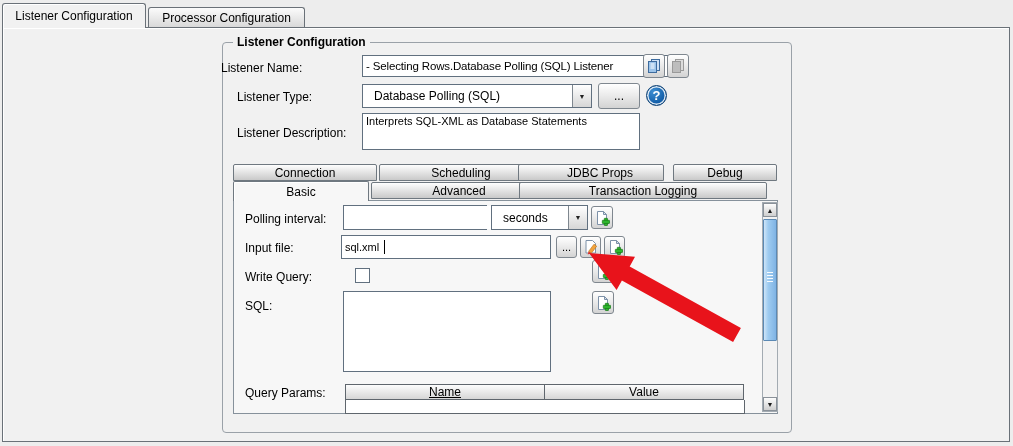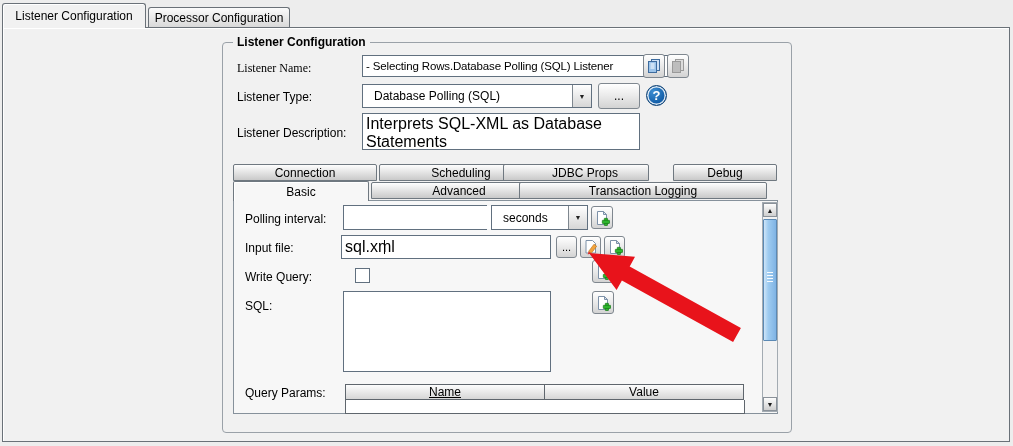--- a/index.html
+++ b/index.html
@@ -19,21 +19,21 @@
                 background:#f1f1f1; border:1px solid #6a7178; box-shadow:inset 1px 1px 0 #ffffff; z-index:2; }
 
   
   #groupbox { position:absolute; left:222px; top:42px; width:570px; height:391px;
               border:1px solid #9aa1a8; border-radius:4px; }
   #groupbox-title { position:absolute; left:10px; top:-8px; background:#f1f1f1; padding:0 4px;
                     font-weight:bold; white-space:nowrap; }
 
   .lbl { position:absolute; white-space:nowrap; line-height:14px; }
 
-  .tfield { position:absolute; background:#fff; border:1px solid #61707f; font-size:16px;
+  .tfield { position:absolute; background:#fff; border:1px solid #61707f; font-size:11px;
             font-family:"Liberation Sans",sans-serif; padding:1px 3px; color:#000; outline:none; }
 
   .btn { position:absolute; display:flex; align-items:center; justify-content:center;
          background:linear-gradient(180deg,#ffffff 0%,#ececec 45%,#d3d3d3 100%);
          border:1px solid #7f878f; border-radius:3px; cursor:default; font-size:12px; }
   .btn svg { display:block; }
 
   
   .combo { position:absolute; background:#fff; border:1px solid #61707f; display:flex; align-items:center; }
   .combo .combo-text { flex:1; padding:0 11px; white-space:nowrap; overflow:hidden; }
@@ -89,31 +89,31 @@
   .caret { position:absolute; width:1px; height:14px; background:#000; }
 </style>
 </head>
 <body>
 
 <div id="stage">
 
   <div class="outer-tab active" style="left:2px; top:3px; width:144px; height:25px;">
     <span>Listener Configuration</span>
   </div>
-  <div class="outer-tab inactive" style="left:148px; top:7px; width:142px; height:21px;">
+  <div class="outer-tab inactive" style="left:148px; top:7px; width:157px; height:21px;">
     <span>Processor Configuration</span>
   </div>
 
   <div id="main-panel"></div>
 
   <div id="groupbox" class="abs" style="z-index:3;">
     <span id="groupbox-title">Listener Configuration</span>
   </div>
 
-  <div class="lbl" style="left:237px; top:61px; z-index:3;font-family:Liberation Serif, serif;">Listener Name:</div>
+  <div class="lbl" style="left:221px; top:61px; z-index:3;">Listener Name:</div>
   <input class="tfield" style="left: 362px; top: 55px; width: 318px; height: 22px; font-size: 11.5px; letter-spacing: -0.15px; z-index: 3;" value="- Selecting Rows.Database Polling (SQL) Listener">
   <div class="btn" style="left:643px; top:54px; width:22px; height:24px; z-index:3;">
     <svg width="16" height="16" viewBox="0 0 16 16">
       <rect x="5.5" y="1.5" width="8" height="11" fill="#cfe2f6" stroke="#3d6b9e"></rect>
       <rect x="2.5" y="3.5" width="8" height="11" fill="#9cc4ea" stroke="#3d6b9e"></rect>
       <path d="M4.5 6h4 M4.5 8h4 M4.5 10h4" stroke="#ffffff" stroke-width="1"></path>
     </svg>
   </div>
   <div class="btn" style="left:667px; top:54px; width:22px; height:24px; z-index:3;">
     <svg width="16" height="16" viewBox="0 0 16 16">
@@ -136,21 +136,21 @@
 
   <div class="lbl" style="left:237px; top:126px; z-index:3;">Listener Description:</div>
   <div class="tfield" style="left:362px; top:113px; width:278px; height:37px; z-index:3;">Interprets SQL-XML as Database Statements</div>
 
   <div class="itab inactive" style="left:233px; top:164px; width:144px; height:17px; z-index:3;">
     <span>Connection</span>
     </div>
   <div class="itab inactive" style="left:379px; top:164px; width:164px; height:17px; z-index:3;">
     <span>Scheduling</span>
     </div>
-  <div class="itab inactive" style="left:503px; top:164px; width:146px; height:17px; z-index:3;padding-left:18px;">
+  <div class="itab inactive" style="left:518px; top:164px; width:146px; height:17px; z-index:3;padding-left:18px;">
     <span>JDBC Props</span>
     </div>
   <div class="itab inactive" style="left:673px; top:164px; width:104px; height:17px; z-index:3;">
     <span>Debug</span>
     </div>
 
   <div class="itab active" style="left:233px; top:181px; width:136px; height:20px;">
     <span>Basic</span>
     </div>
   <div class="itab inactive" style="left:371px; top:182px; width:176px; height:17px; z-index:3;">

